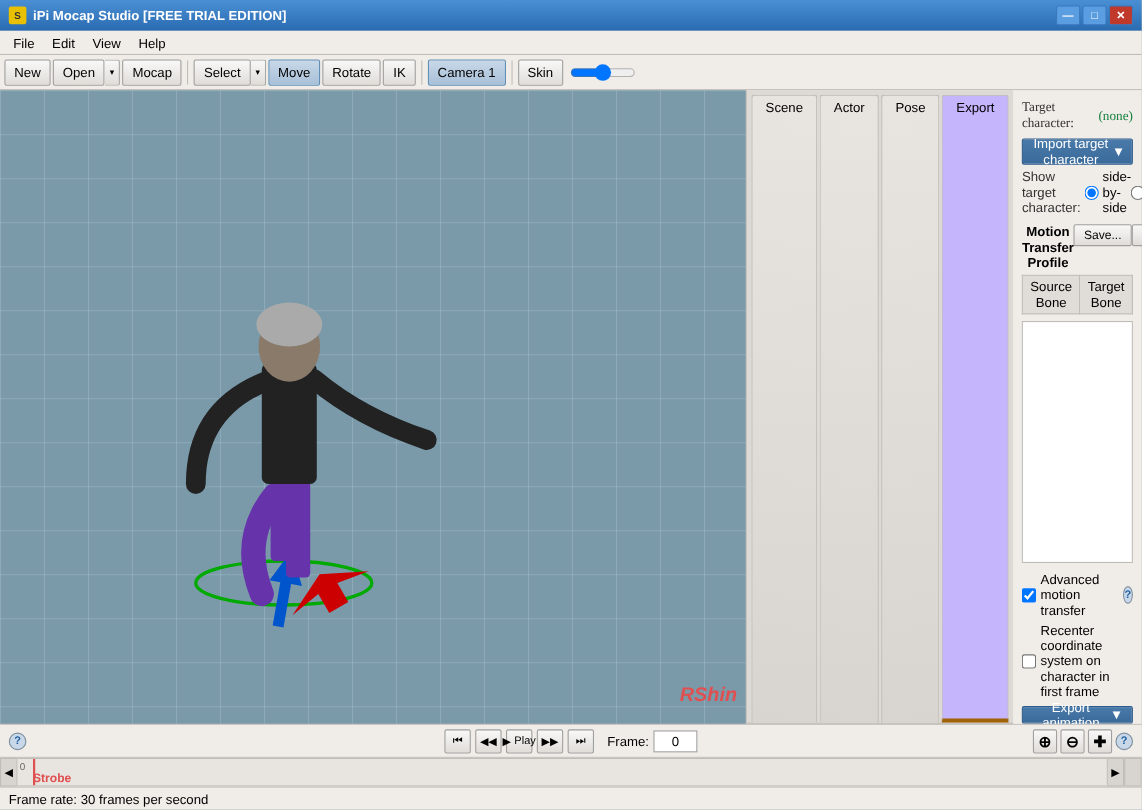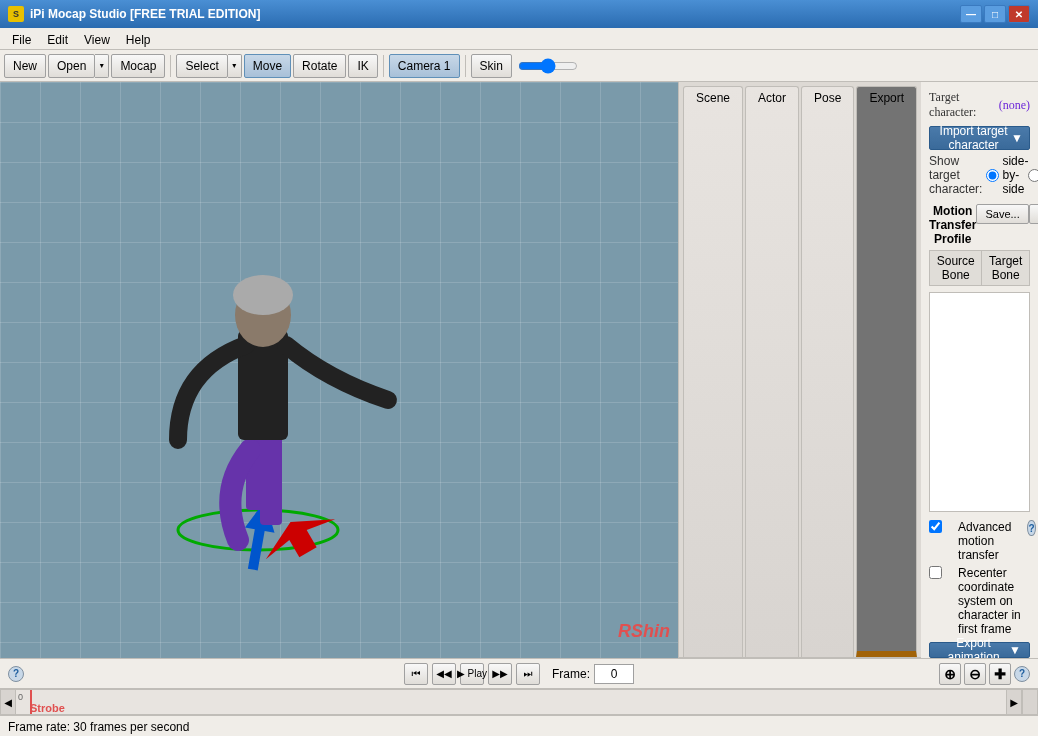--- a/index.html
+++ b/index.html
@@ -138,42 +138,42 @@
     .panel-tab {
       padding: 4px 12px;
       background: linear-gradient(to bottom, #e8e4e0, #d8d4d0);
       border: 1px solid #c0bdb8;
       border-bottom: none;
       border-radius: 3px 3px 0 0;
       cursor: pointer;
       font-size: 12px;
     }
     .panel-tab.active {
-      background: #737373;
-      border-bottom: 6px solid #a16207;
+      background: #c4b5fd;
+      border-bottom: 4px solid #a16207;
       position: relative; z-index: 1;
     }
 
     
     #panel-content {
       flex: 1;
       padding: 8px;
       overflow-y: auto;
     }
 
     
     .field-row {
       display: flex;
       align-items: center;
       margin-bottom: 6px;
       font-size: 12px;
       font-family: Liberation Serif, serif;
     }
     .field-label { color: #333; margin-right: 4px; }
-    .field-value { color: #6d28d9; }
+    .field-value { color: #15803d; }
 
     
     .dropdown-btn {
       width: 100%;
       height: 24px;
       display: flex;
       align-items: center;
       justify-content: space-between;
       padding: 0 6px;
       background: linear-gradient(to bottom, #4a7aaa, #3a6a9a);
@@ -218,21 +218,21 @@
     .bone-table th {
       background: #e0ddd8;
       border: 1px solid #c0bdb8;
       padding: 3px 6px;
       text-align: center;
       font-weight: normal;
     }
 
     
     .check-row {
-      display: flex; align-items: flex-start; gap: 16px; margin-bottom: 4px; font-size: 12px;
+      display: flex; align-items: center; gap: 4px; margin-bottom: 4px; font-size: 12px;
     }
     .check-row input[type="checkbox"] { cursor: pointer; }
     .help-btn {
       width: 16px; height: 16px;
       background: #c8d8e8;
       border: 1px solid #8090a0;
       border-radius: 50%;
       font-size: 10px;
       cursor: pointer;
       display: inline-flex; align-items: center; justify-content: center;

